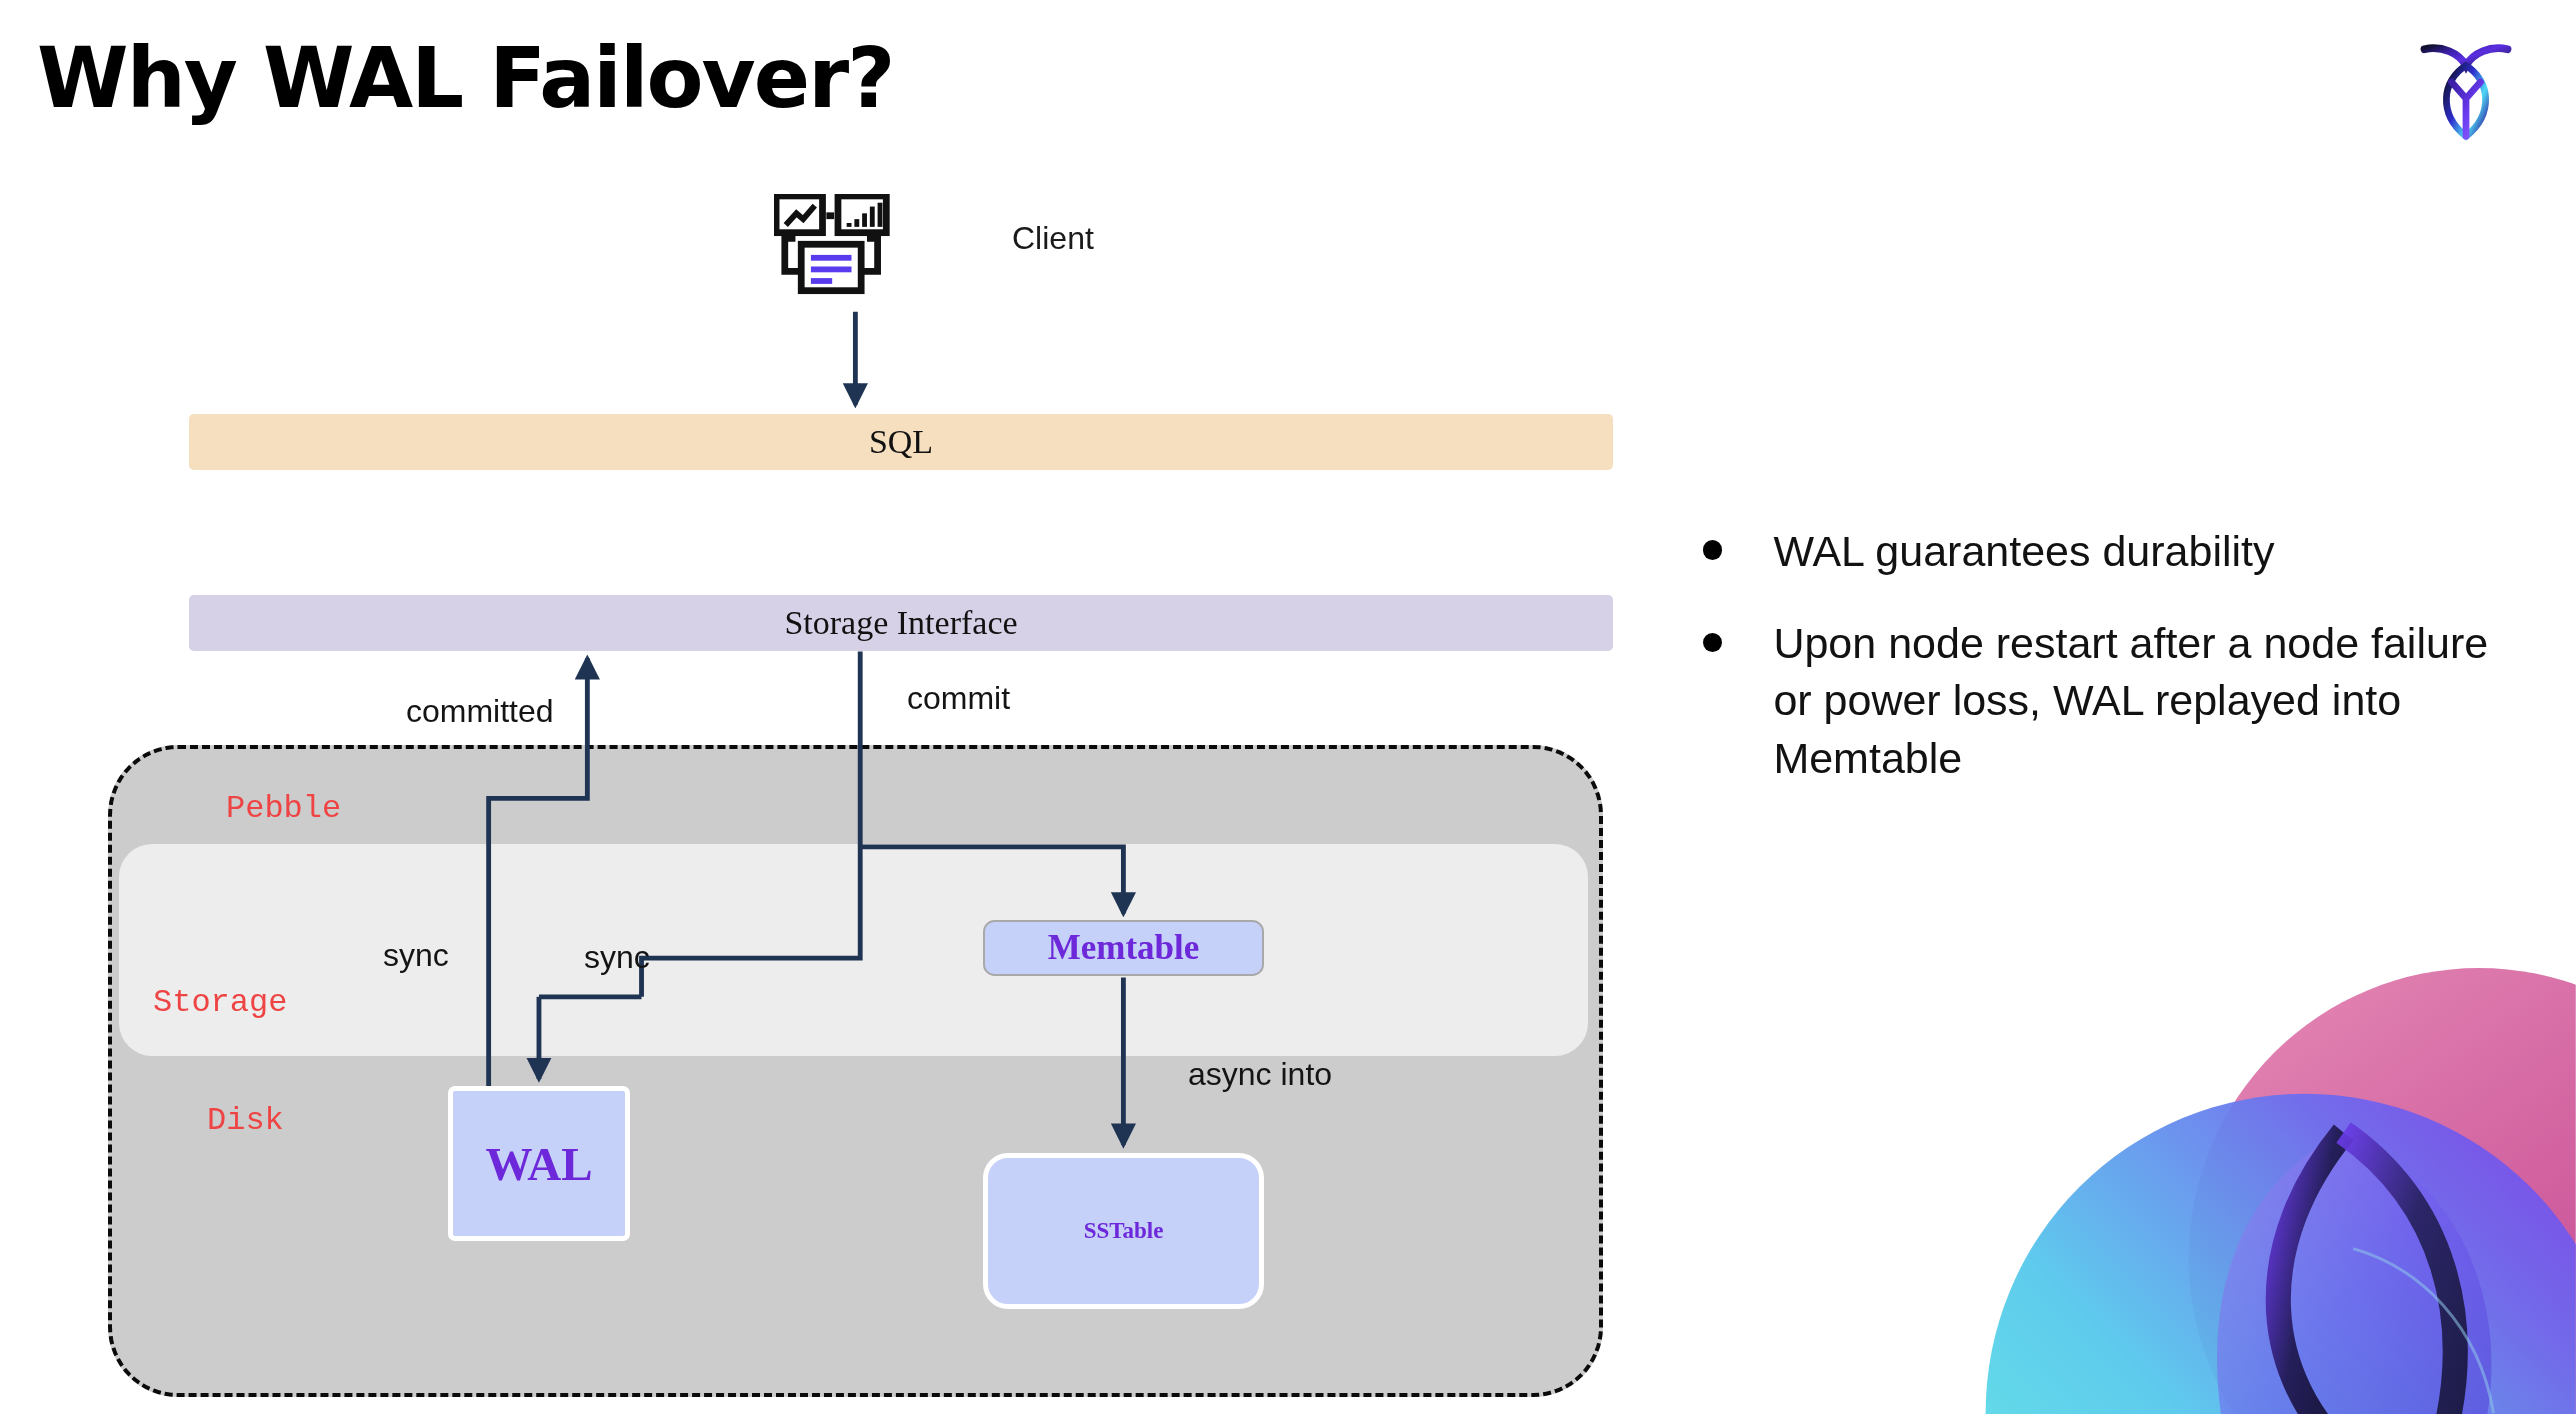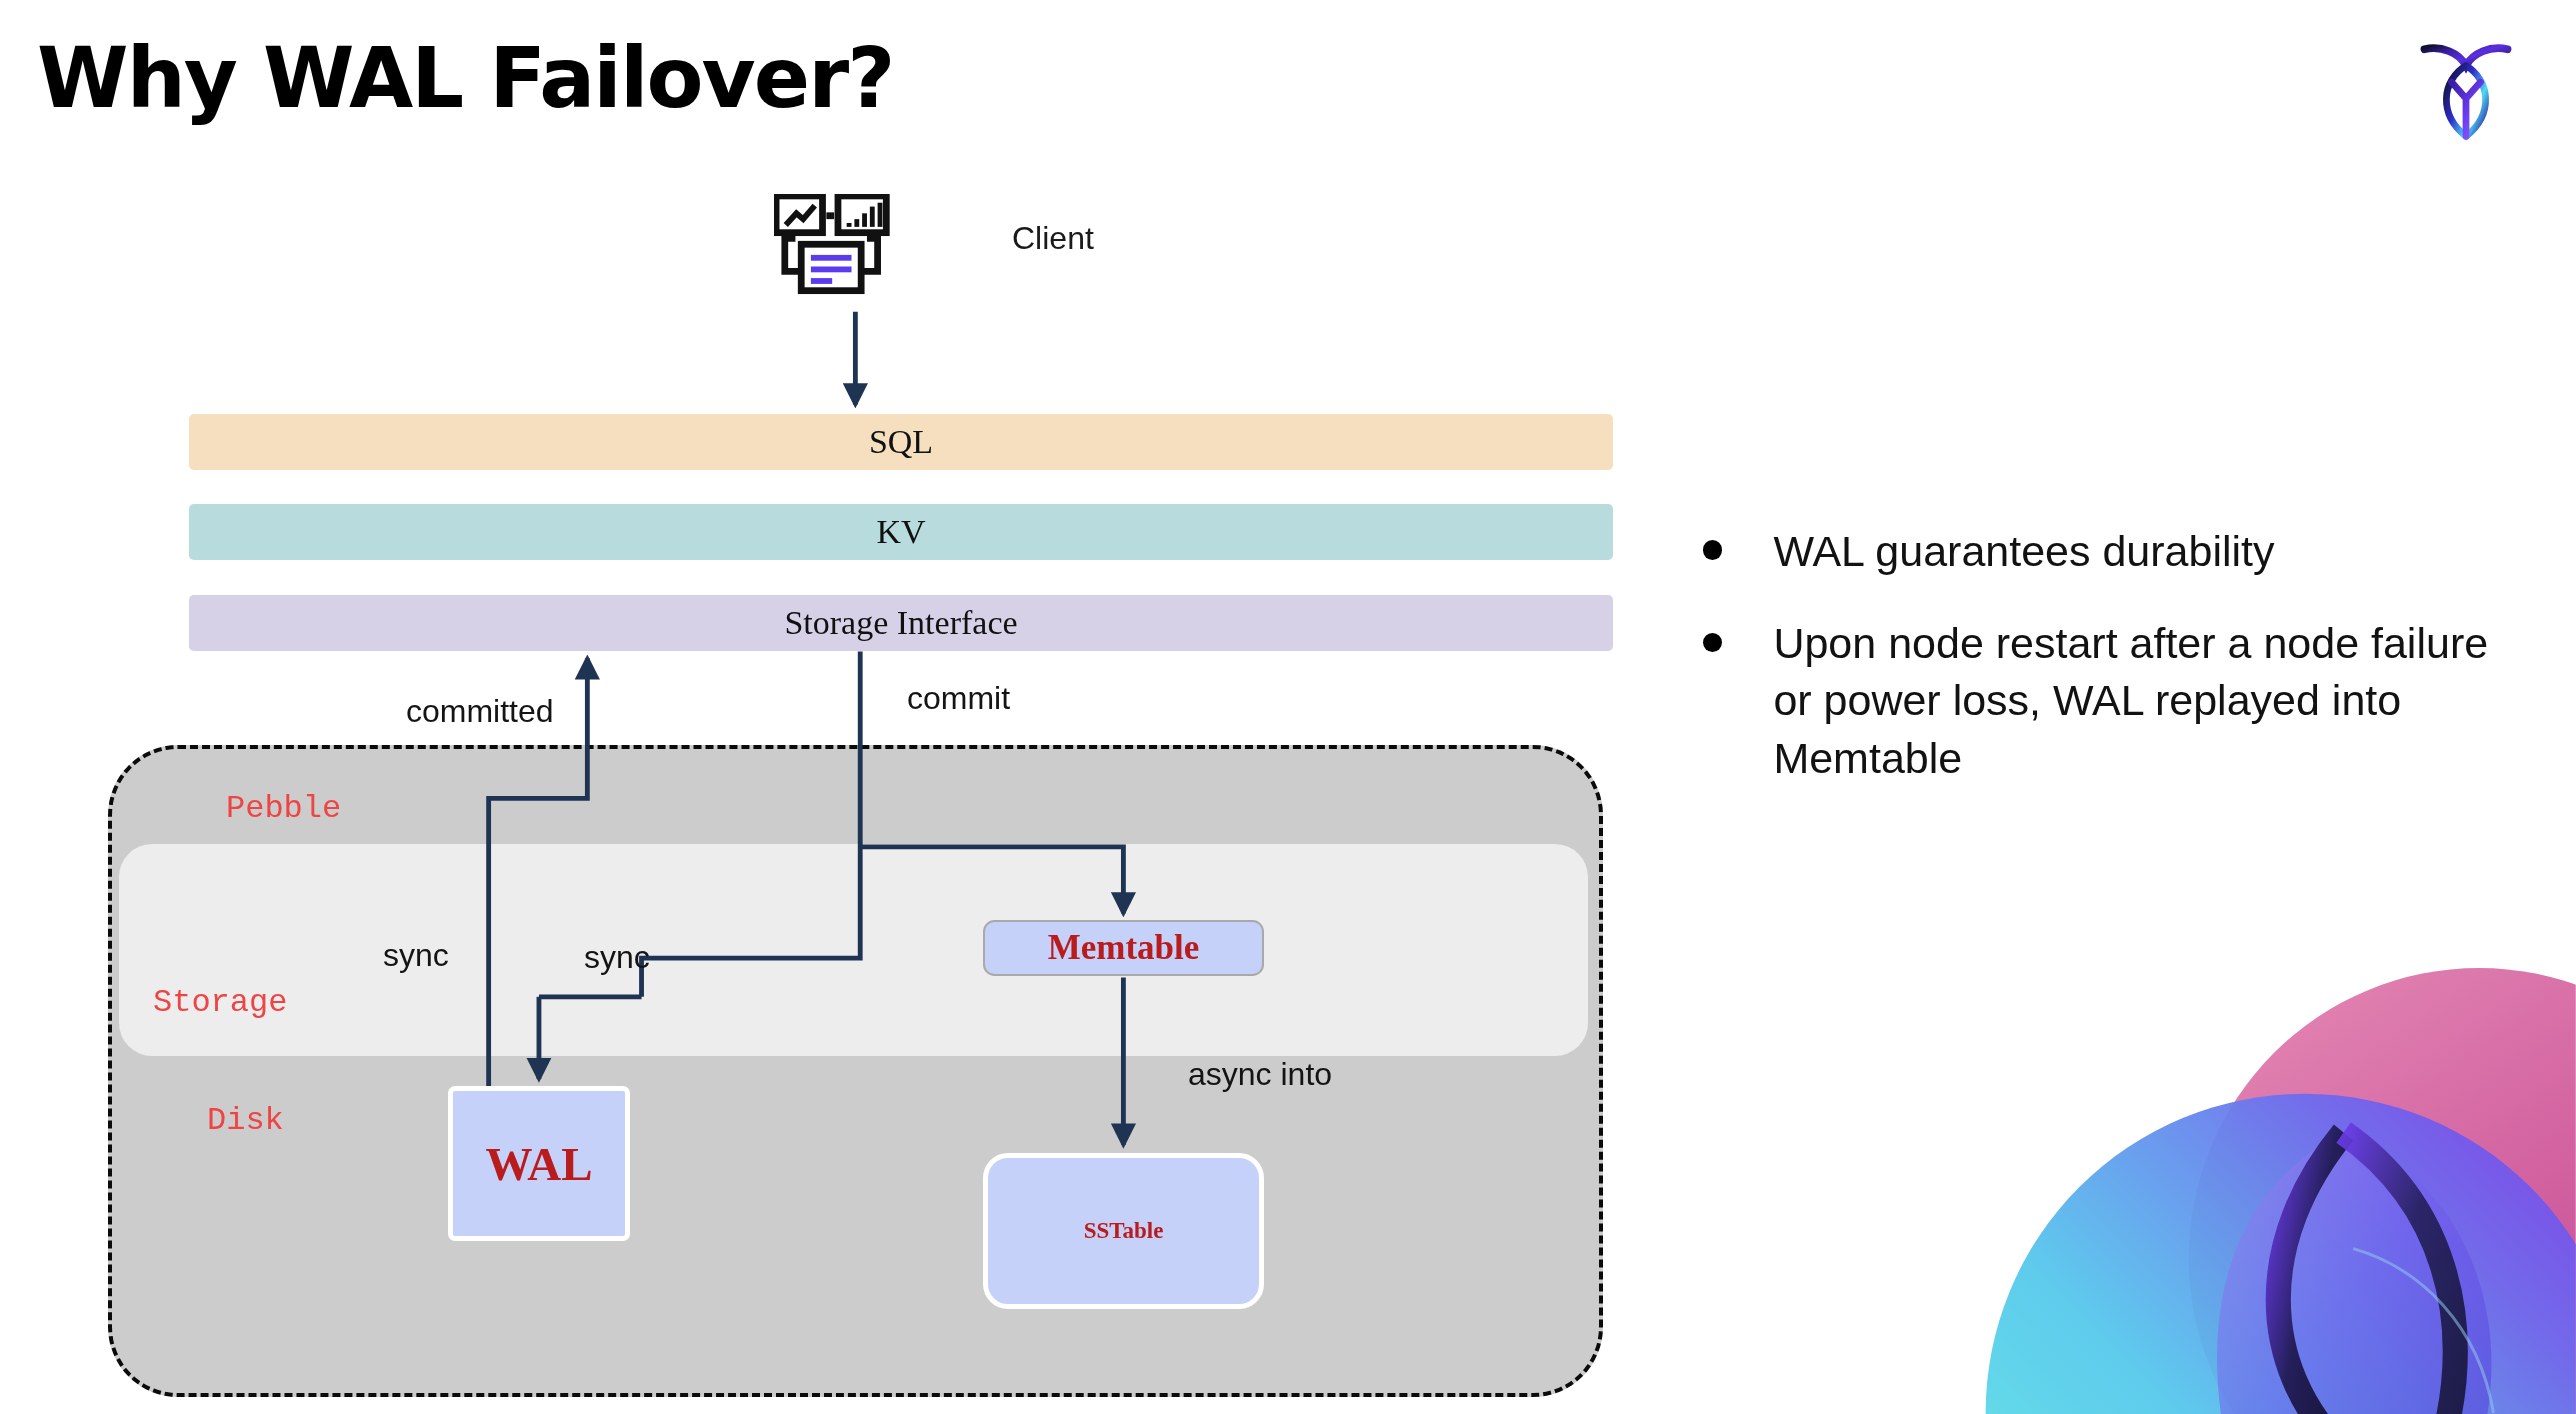--- a/index.html
+++ b/index.html
@@ -76,21 +76,21 @@
   #label-memory{left:153px;top:984px;}
   #label-disk{left:207px;top:1102px;}
 
   
   .node-box{
     position:absolute;
     background:#C6D1FA;
     display:flex;align-items:center;justify-content:center;
     font-family:"Liberation Serif", serif;
     font-weight:700;
-    color:#b91c1c;
+    color:#6d28d9;
     box-sizing:border-box;
   }
   #node-memtable{
     left:983px;top:920px;width:281px;height:56px;
     border:2.9px solid #A9A9A9;border-radius:11.6px;font-size:35px;
   }
   #node-wal{
     left:448px;top:1086px;width:182px;height:155px;
     border:5.8px solid #ffffff;border-radius:7px;font-size:47px;
   }
@@ -235,23 +235,20 @@
         <rect x="38" y="63" width="42" height="6" fill="#5B3BEE"></rect>
         <rect x="38" y="75" width="42" height="6" fill="#5B3BEE"></rect>
         <rect x="38" y="87" width="22" height="6" fill="#5B3BEE"></rect>
       </svg>
     </div>
     <div class="client-label">Client</div>
 
     <div id="bar-sql" class="layer-bar">
       <span>SQL</span>
     </div>
-    <div id="bar-kv" class="layer-bar">
-      <span>KV</span>
-    </div>
     <div id="bar-storage" class="layer-bar">
       <span>Storage Interface</span>
     </div>
 
     <div id="pebble-container"></div>
     <div id="memory-region"></div>
 
     <div id="label-pebble" class="zone-label">Pebble</div>
     <div id="label-memory" class="zone-label">Storage</div>
     <div id="label-disk" class="zone-label">Disk</div>

